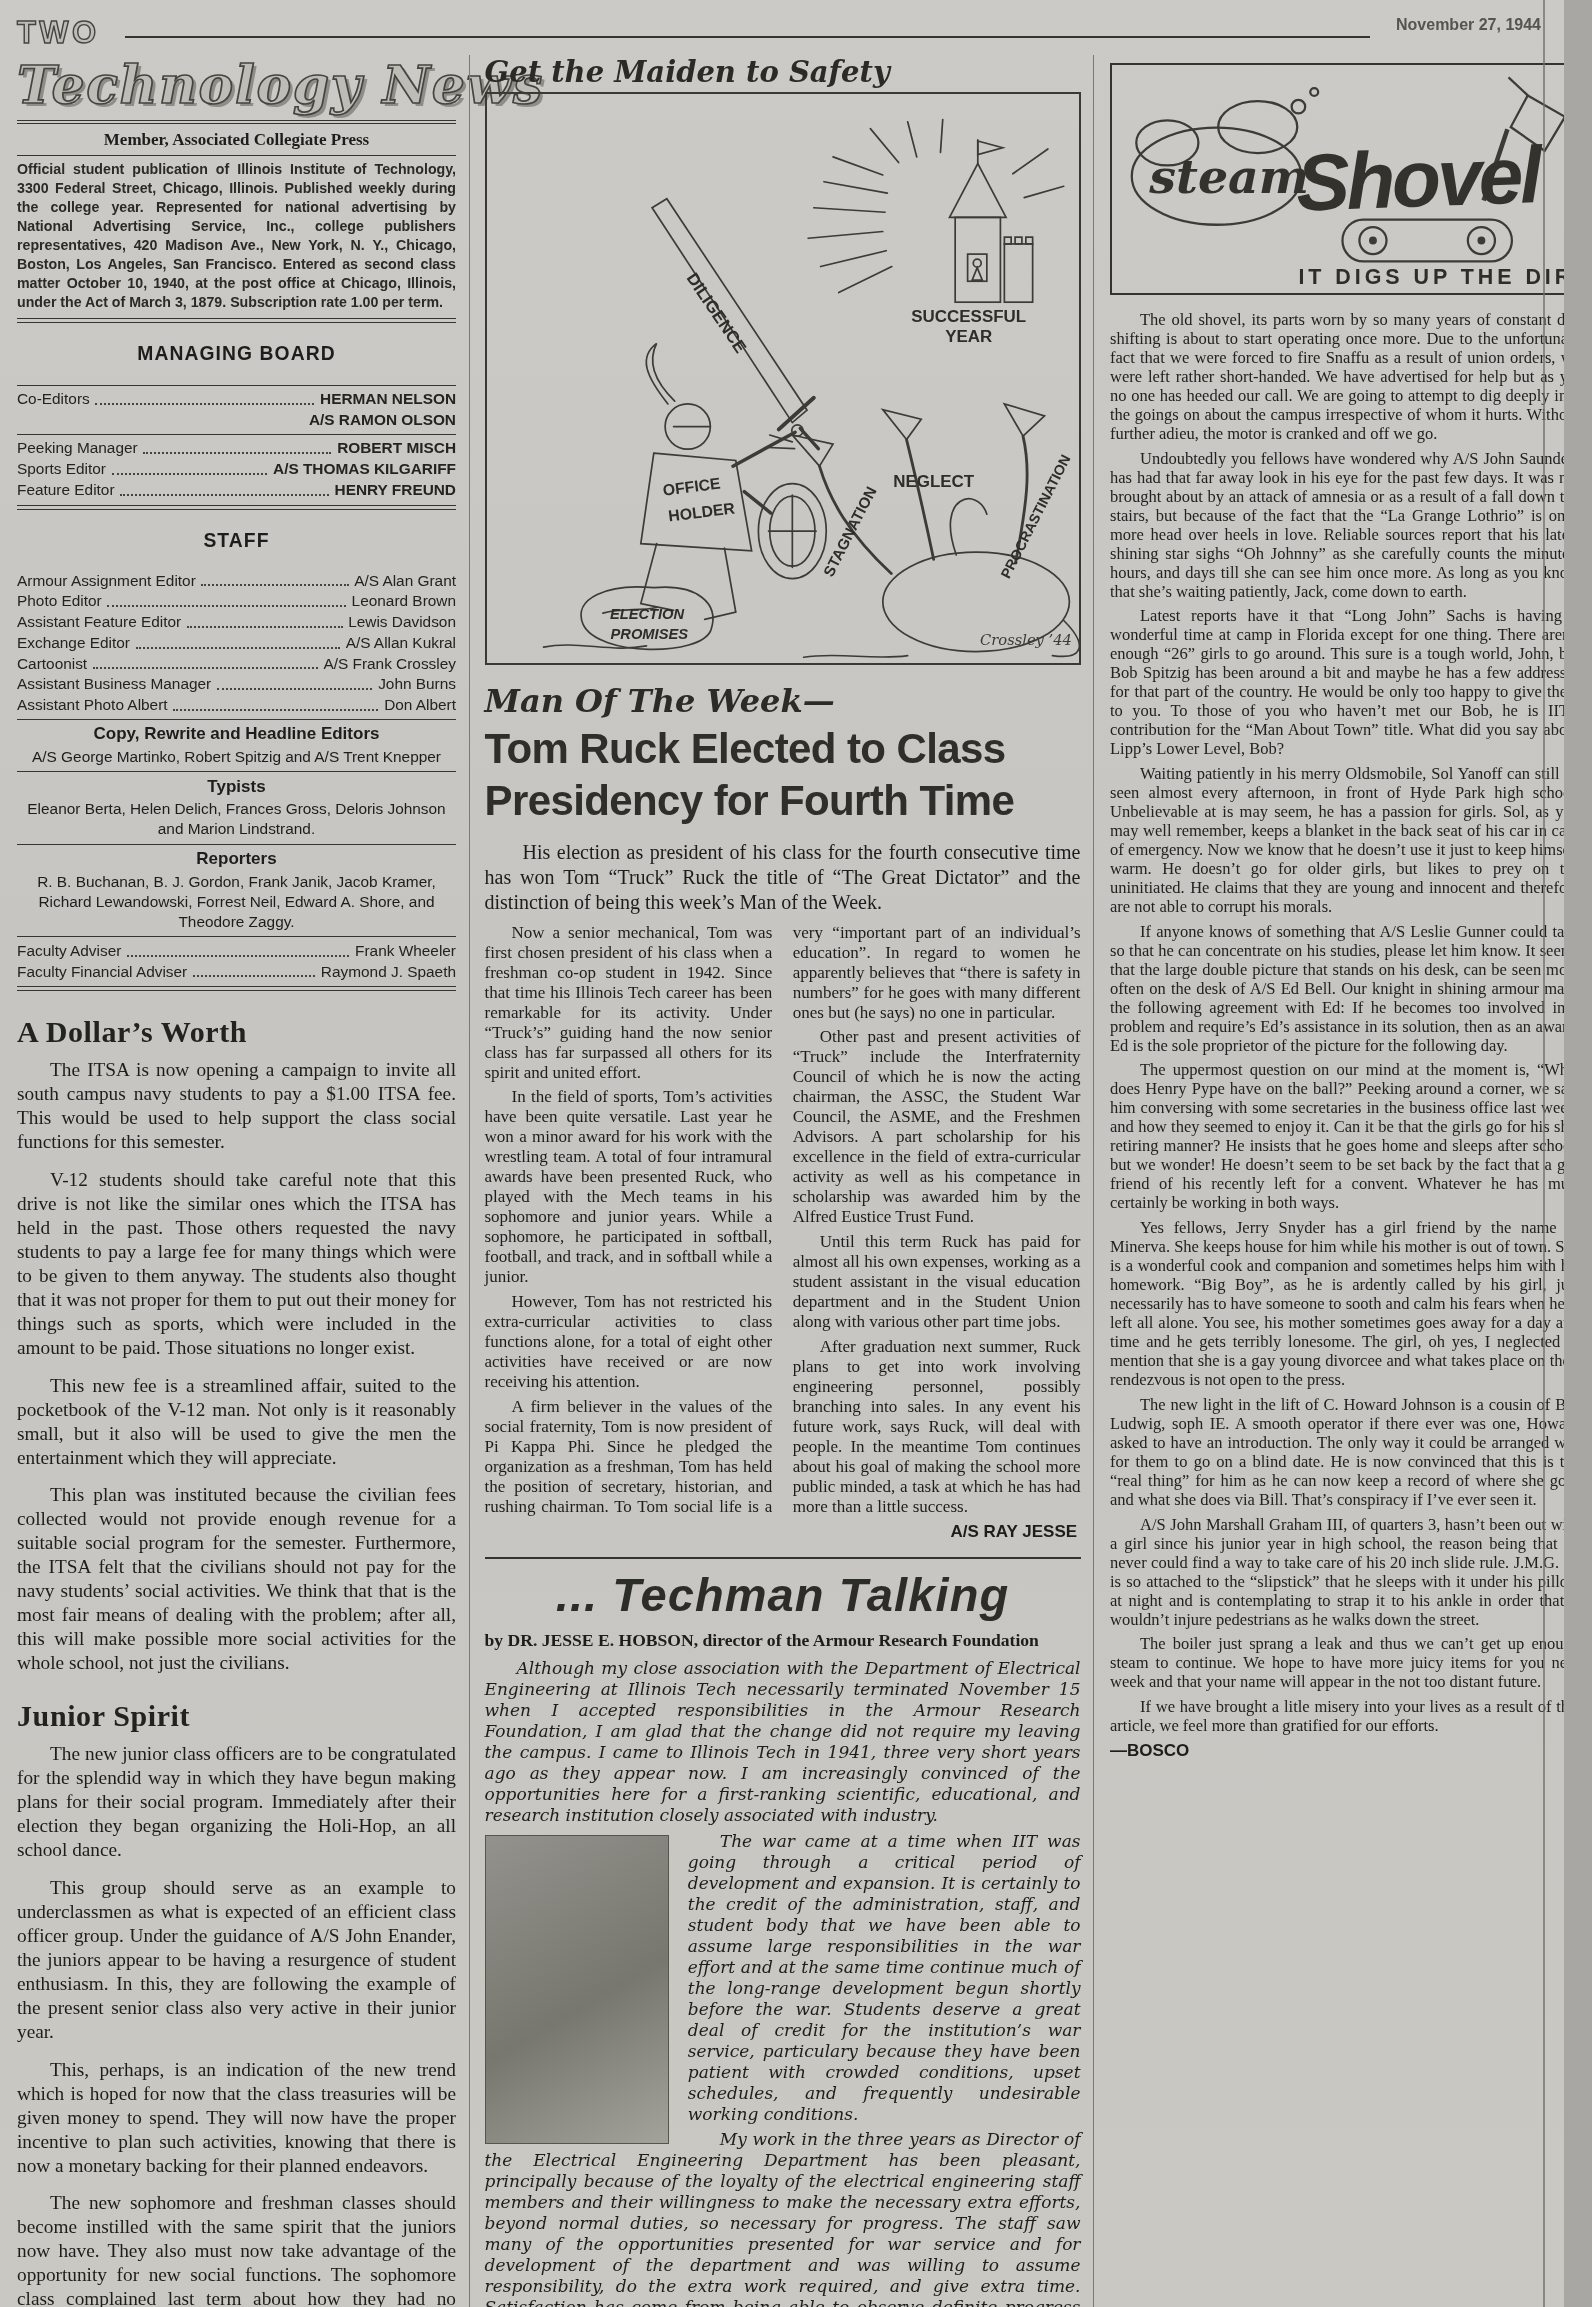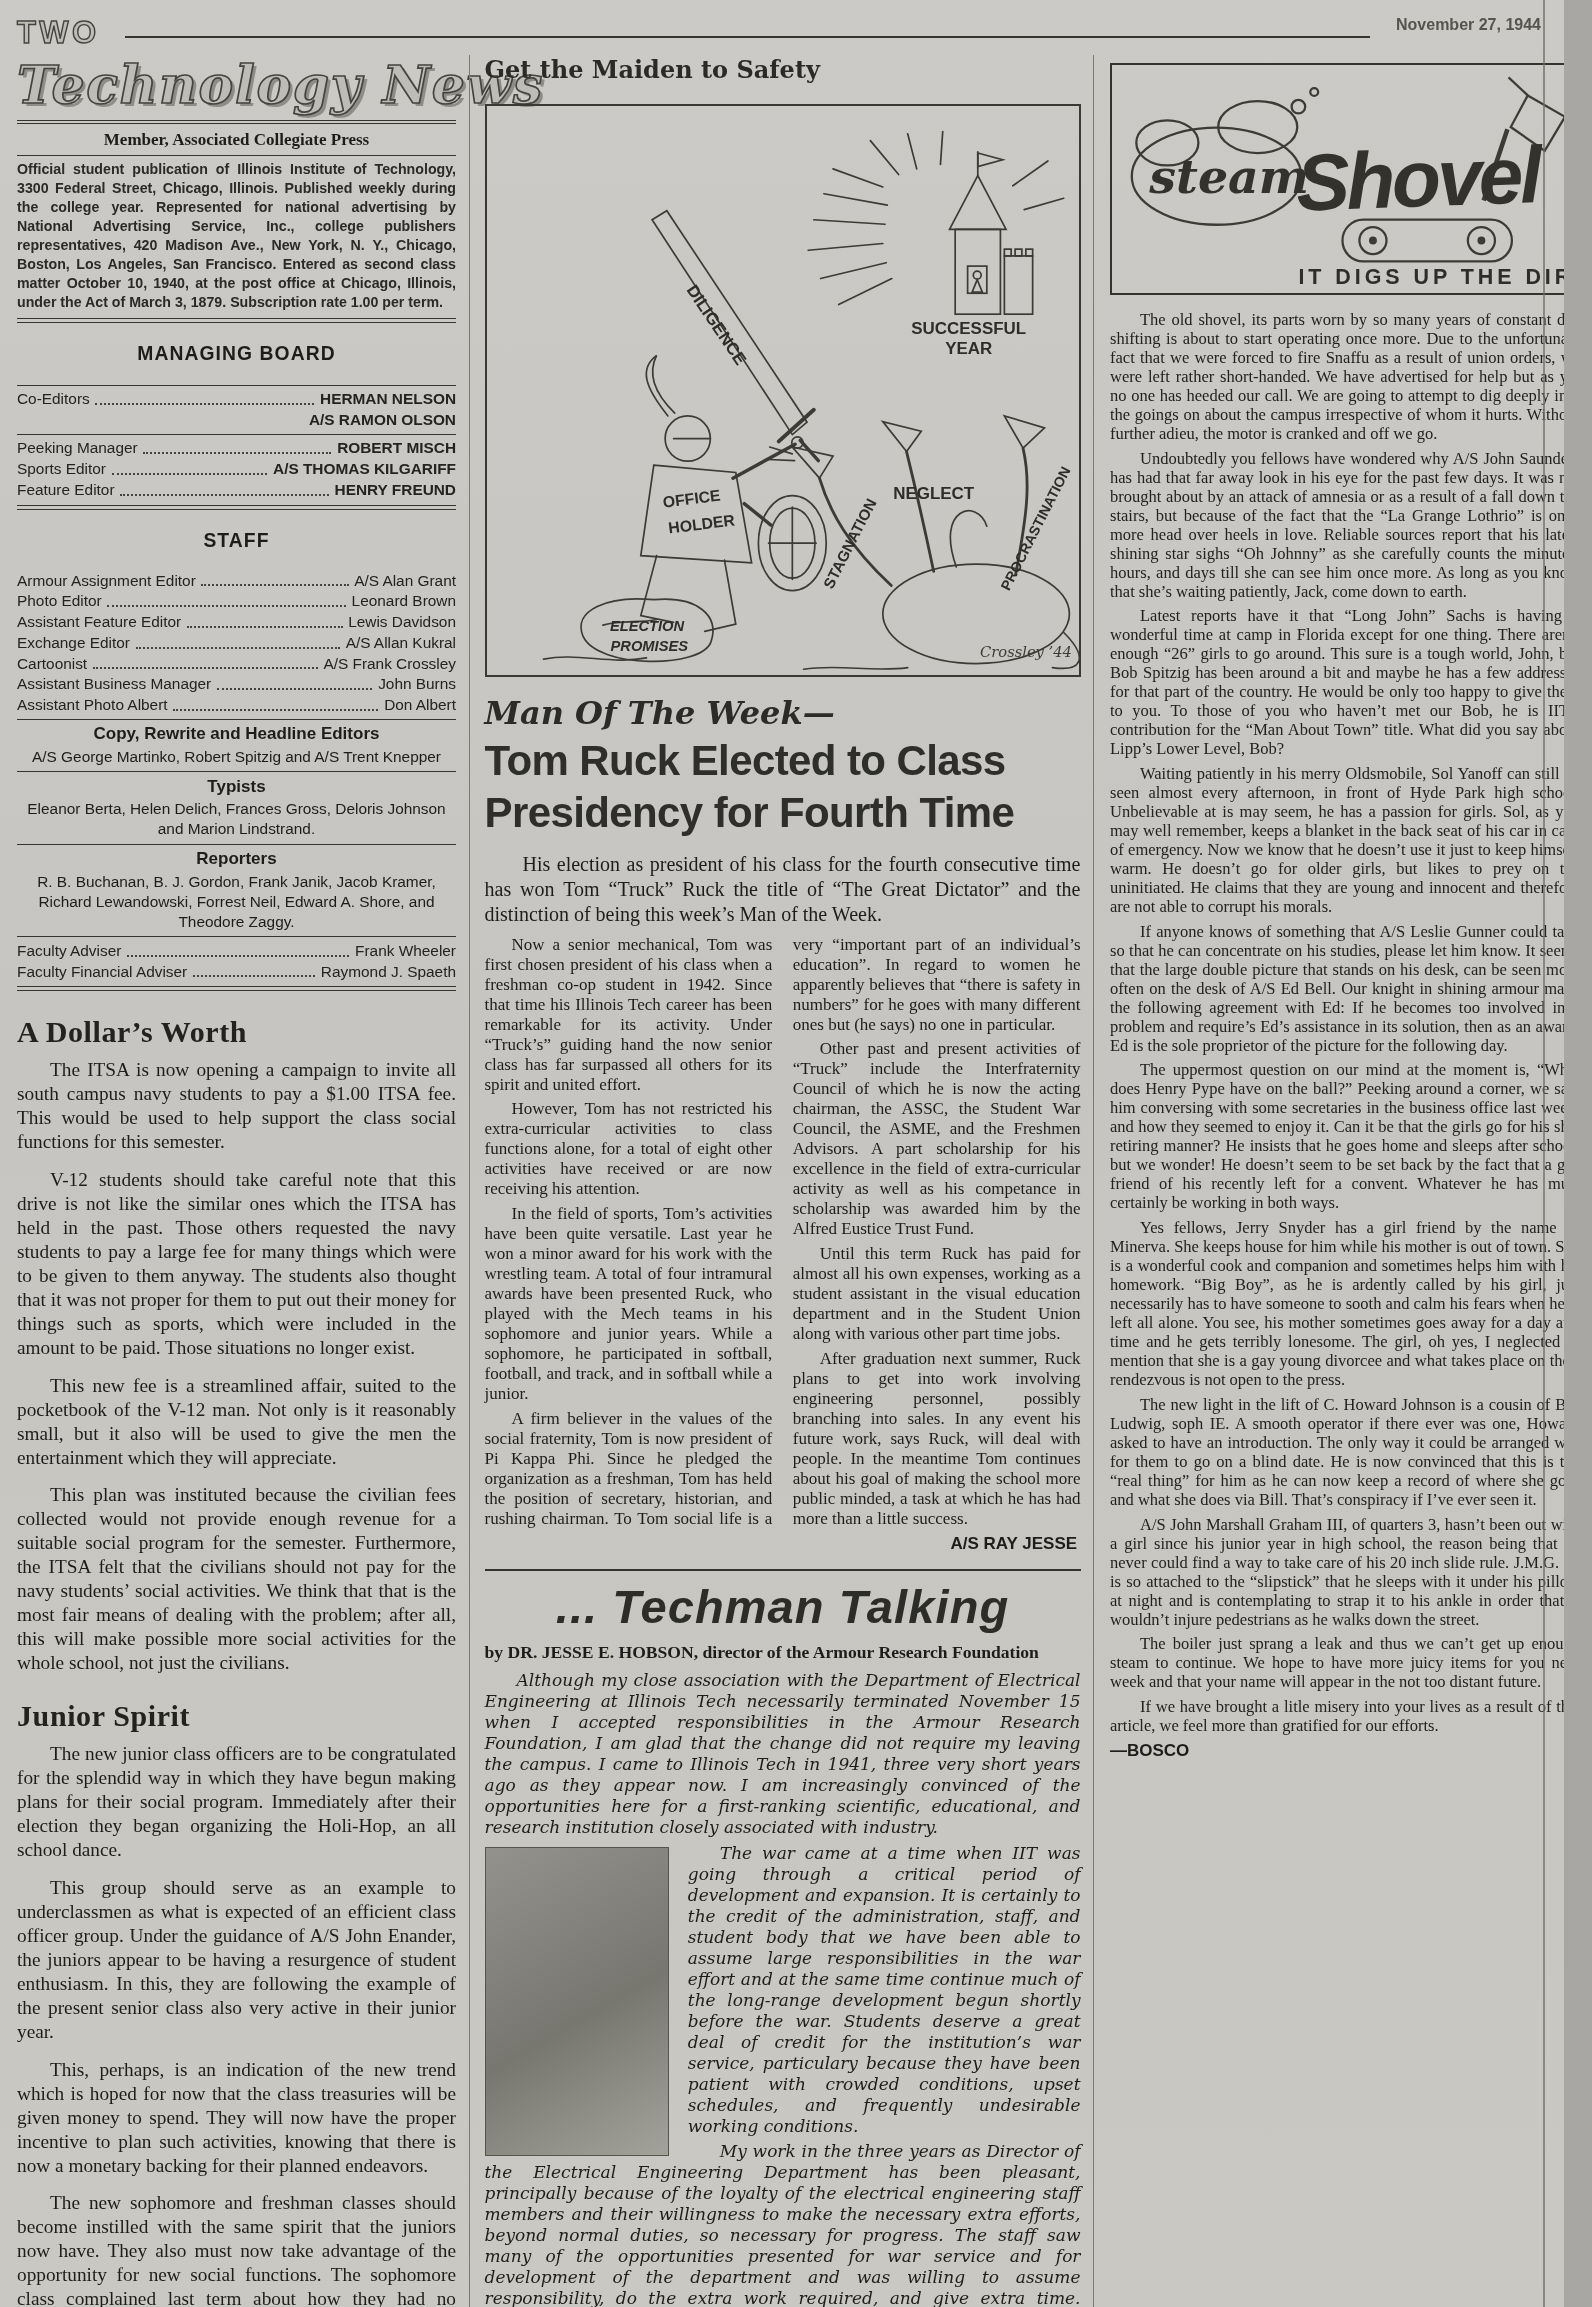--- a/index.html
+++ b/index.html
@@ -36,21 +36,21 @@
   .m-caps{font-weight:bold;}
   .right-only{justify-content:flex-end;font-weight:bold;}
   .mh-centerline{font-family:"Liberation Sans",sans-serif;font-size:15.4px;text-align:center;line-height:20px;margin:2.3px 0;}
   .mh-centerhead{font-family:"Liberation Sans",sans-serif;font-weight:bold;font-size:17px;text-align:center;margin:4.6px 0 2.3px;}
 
   
   .ed-title{font-weight:bold;font-size:30px;letter-spacing:0.6px;margin:24px 0 9px;color:#22221f;}
   .ed p{font-size:19.3px;line-height:24px;text-align:justify;text-indent:33px;margin:0 0 13.7px;}
 
   
-  .cartoon-title{font-family:"DejaVu Serif",serif;font-weight:bold;font-size:24px;margin:0 0 20px;color:#2a2a26;}
+  .cartoon-title{font-family:"DejaVu Serif",serif;font-style:italic;font-weight:bold;font-size:29px;margin:0 0 3px;color:#2a2a26;}
   .cartoon-box{border:2.3px solid #3a3934;height:569px;position:relative;}
   .cartoon-box svg{display:block;width:100%;height:100%;}
   .cartoon-label{font-family:"Liberation Sans",sans-serif;font-weight:bold;fill:#2e2d29;}
 
   
   .kicker{font-family:"DejaVu Serif",serif;font-style:italic;font-weight:bold;font-size:32px;margin:17px 0 3.4px;color:#2b2b27;}
   .headline{font-family:"Liberation Sans",sans-serif;font-weight:bold;font-size:42px;line-height:52px;letter-spacing:-0.6px;color:#2e2e2a;margin:3.4px 0 12.5px;}
   .lead{font-size:20px;line-height:25px;text-align:justify;text-indent:38px;margin:0 0 8px;}
   .article-cols{column-count:2;column-gap:20.5px;font-size:17px;line-height:20px;text-align:justify;}
   .article-cols p{text-indent:27px;margin:0 0 4.6px;}
@@ -281,22 +281,22 @@
           <text font-size="26" font-style="italic" fill="#3c3b35" font-family="DejaVu Serif,serif" x="872" y="972">Crossley ’44</text>
         </svg>
       </div>
 
       <div class="kicker">Man Of The Week—</div>
       <div class="headline">Tom Ruck Elected to Class Presidency for Fourth Time</div>
       <p class="lead">His election as president of his class for the fourth consecutive time has won Tom “Truck” Ruck the title of “The Great Dictator” and the distinction of being this week’s Man of the Week.</p>
 
       <div class="article-cols">
         <p>Now a senior mechanical, Tom was first chosen president of his class when a freshman co-op student in 1942. Since that time his Illinois Tech career has been remarkable for its activity. Under “Truck’s” guiding hand the now senior class has far surpassed all others for its spirit and united effort.</p>
+        <p>In the field of sports, Tom’s activities have been quite versatile. Last year he won a minor award for his work with the wrestling team. A total of four intramural awards have been presented Ruck, who played with the Mech teams in his sophomore and junior years. While a sophomore, he participated in softball, football, and track, and in softball while a junior.</p>
         <p>However, Tom has not restricted his extra-curricular activities to class functions alone, for a total of eight other activities have received or are now receiving his attention.</p>
-        <p>In the field of sports, Tom’s activities have been quite versatile. Last year he won a minor award for his work with the wrestling team. A total of four intramural awards have been presented Ruck, who played with the Mech teams in his sophomore and junior years. While a sophomore, he participated in softball, football, and track, and in softball while a junior.</p>
         <p>A firm believer in the values of the social fraternity, Tom is now president of Pi Kappa Phi. Since he pledged the organization as a freshman, Tom has held the position of secretary, historian, and rushing chairman. To Tom social life is a very “important part of an individual’s education”. In regard to women he apparently believes that “there is safety in numbers” for he goes with many different ones but (he says) no one in particular.</p>
         <p>Other past and present activities of “Truck” include the Interfraternity Council of which he is now the acting chairman, the ASSC, the Student War Council, the ASME, and the Freshmen Advisors. A part scholarship for his excellence in the field of extra-curricular activity as well as his competance in scholarship was awarded him by the Alfred Eustice Trust Fund.</p>
         <p>Until this term Ruck has paid for almost all his own expenses, working as a student assistant in the visual education department and in the Student Union along with various other part time jobs.</p>
         <p>After graduation next summer, Ruck plans to get into work involving engineering personnel, possibly branching into sales. In any event his future work, says Ruck, will deal with people. In the meantime Tom continues about his goal of making the school more public minded, a task at which he has had more than a little success.</p>
       </div>
       <div class="byline-right">A/S RAY JESSE</div>
 
       <div class="techman">
         <div class="tm-head">... Techman Talking</div>
         <div class="tm-byline">by DR. JESSE E. HOBSON, director of the Armour Research Foundation</div>

